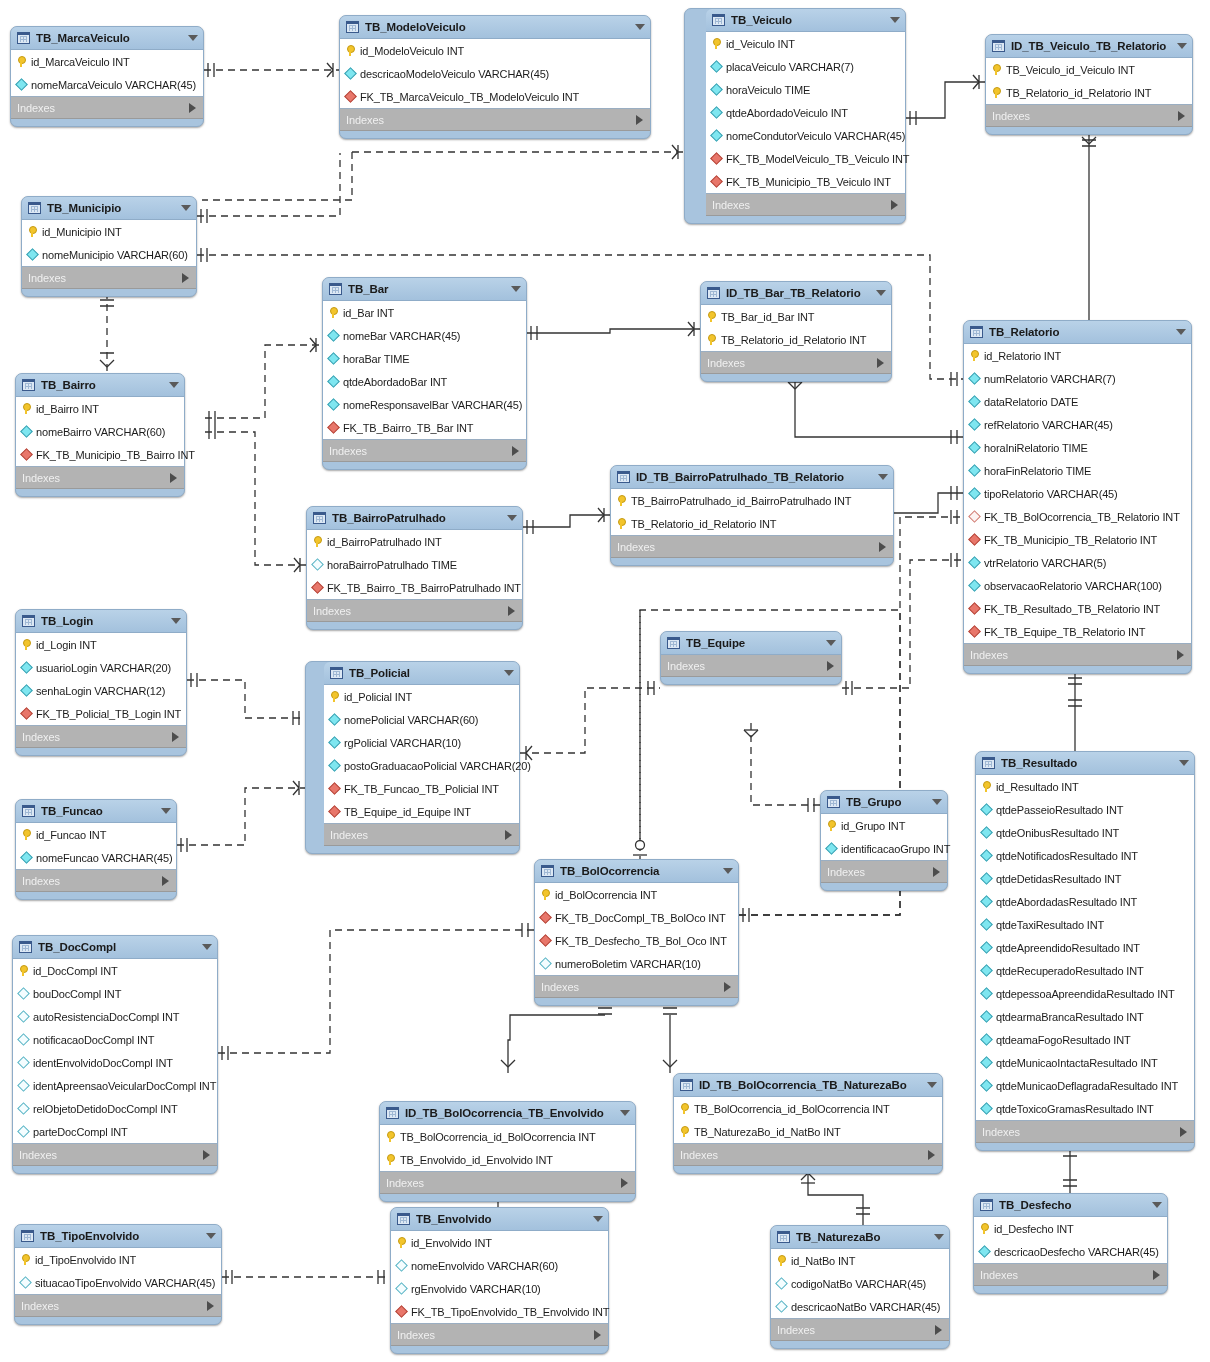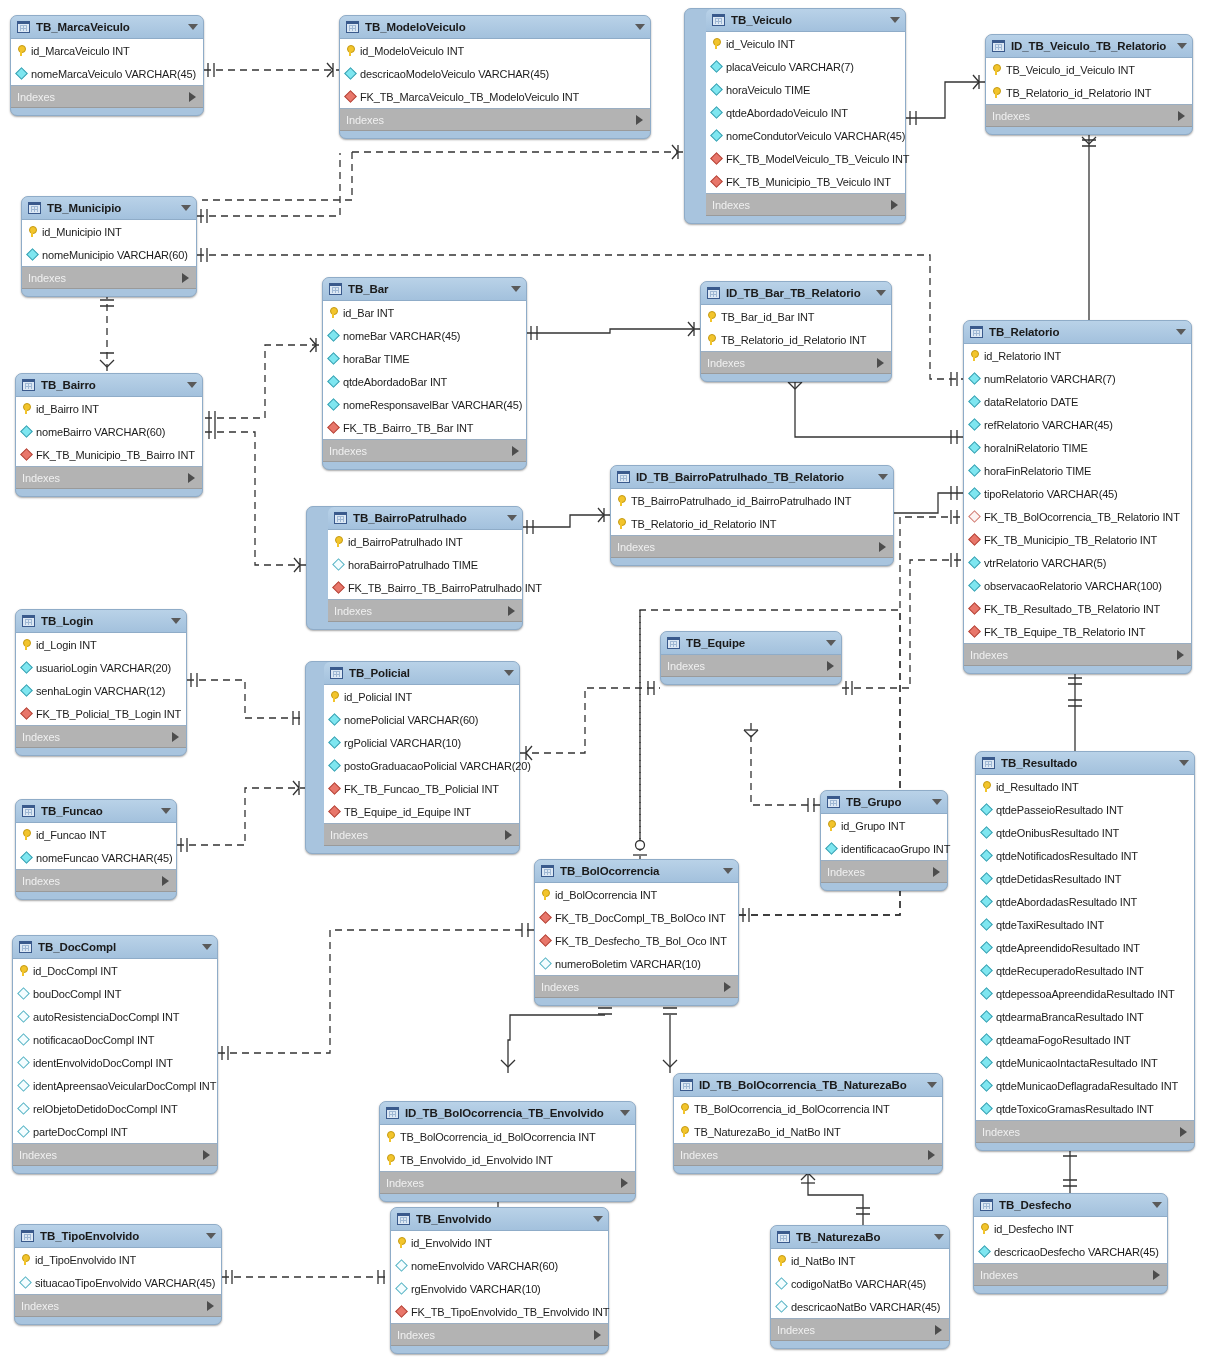--- a/index.html
+++ b/index.html
@@ -295,21 +295,21 @@
       <path d="M1068,700 L1082,700 M1068,706 L1082,706" stroke-dasharray="0"></path>
       <path d="M1068,678 L1082,678 M1068,684 L1082,684" stroke-dasharray="0"></path>
 
       <path d="M1070,1140 L1070,1193" stroke-dasharray="0"></path>
       <path d="M1063,1150 L1077,1150 M1063,1156 L1077,1156" stroke-dasharray="0"></path>
       <path d="M1063,1180 L1077,1180 M1063,1186 L1077,1186" stroke-dasharray="0"></path>
     </g>
   </svg>
 
   <div id="tables-layer">
-      <div class="table-card" style="left: 10px; top: 15px; width: 194px;">
+      <div class="table-card" style="left: 10px; top: 26px; width: 194px;">
         <div class="tbl-header">
           <span class="tbl-icon"></span>
           <span class="tbl-title">TB_MarcaVeiculo</span>
           <span class="tbl-caret"></span>
         </div>
         <div class="tbl-body">
           <div class="col-row">
             <span class="col-ico ico-pk"></span>
             <span class="col-text">id_MarcaVeiculo INT</span>
           </div>
@@ -547,21 +547,21 @@
           <div class="col-row">
             <span class="col-ico ico-fk"></span>
             <span class="col-text">FK_TB_Equipe_TB_Relatorio INT</span>
           </div>
         </div>
         <div class="tbl-footer">
           <span class="footer-label">Indexes</span>
           <span class="footer-caret"></span>
         </div>
       </div>
-      <div class="table-card" style="left: 15px; top: 373px; width: 188px;">
+      <div class="table-card" style="left: 15px; top: 373px; width: 170px;">
         <div class="tbl-header">
           <span class="tbl-icon"></span>
           <span class="tbl-title">TB_Bairro</span>
           <span class="tbl-caret"></span>
         </div>
         <div class="tbl-body">
           <div class="col-row">
             <span class="col-ico ico-pk"></span>
             <span class="col-text">id_Bairro INT</span>
           </div>
@@ -593,21 +593,21 @@
           <div class="col-row">
             <span class="col-ico ico-pk"></span>
             <span class="col-text">TB_Relatorio_id_Relatorio INT</span>
           </div>
         </div>
         <div class="tbl-footer">
           <span class="footer-label">Indexes</span>
           <span class="footer-caret"></span>
         </div>
       </div>
-      <div class="table-card" style="left: 306px; top: 506px; width: 217px; padding-left: 21px;">
+      <div class="table-card" style="left: 306px; top: 506px; width: 217px;">
         <div class="tbl-header">
           <span class="tbl-icon"></span>
           <span class="tbl-title">TB_BairroPatrulhado</span>
           <span class="tbl-caret"></span>
         </div>
         <div class="tbl-body">
           <div class="col-row">
             <span class="col-ico ico-pk"></span>
             <span class="col-text">id_BairroPatrulhado INT</span>
           </div>

